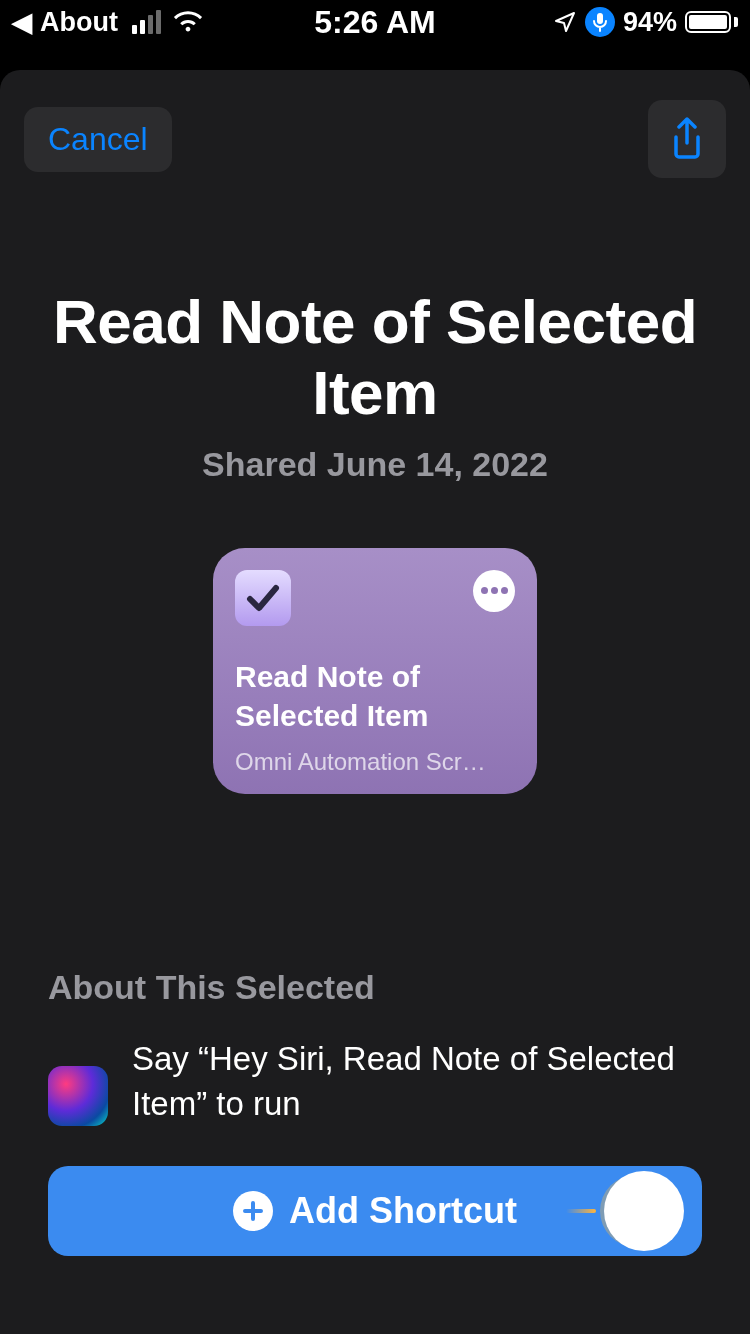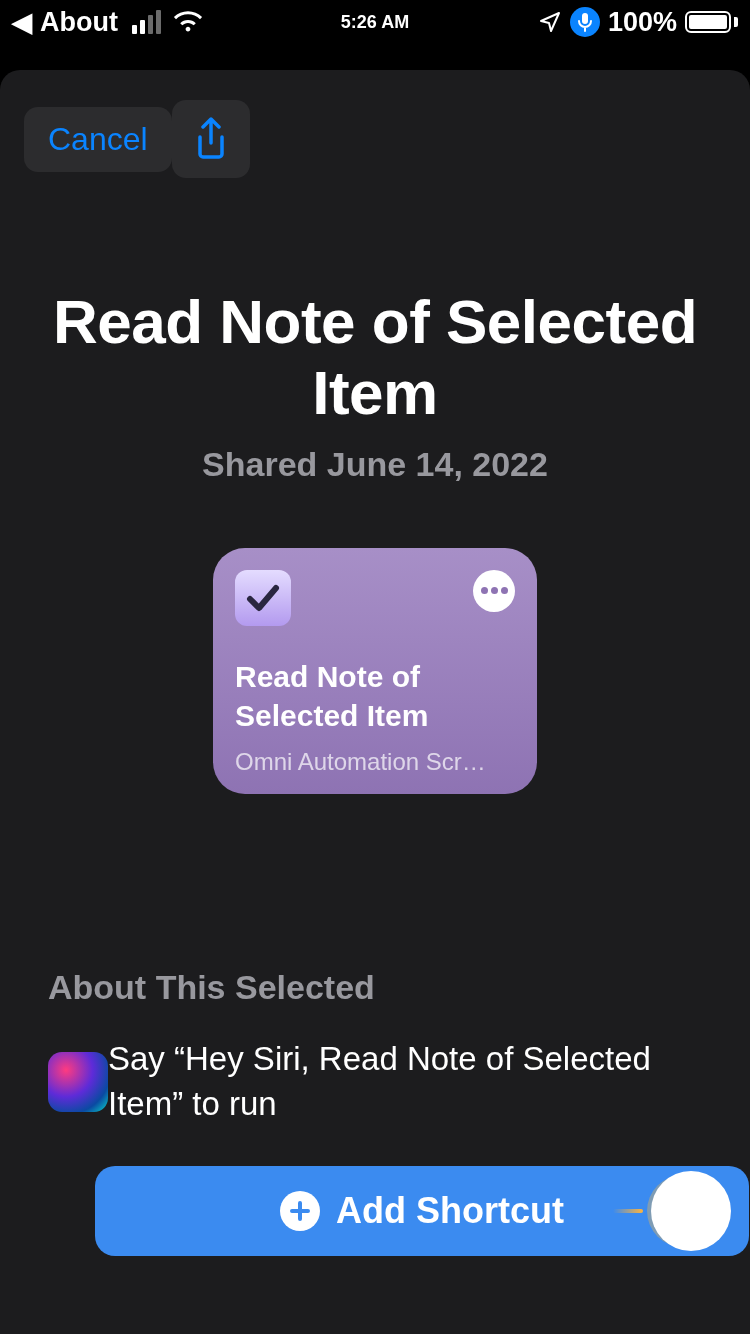--- a/index.html
+++ b/index.html
@@ -9,57 +9,57 @@
   .status-bar { position:relative; height:44px; padding:0 12px; display:flex; align-items:center; justify-content:space-between; font-size:27px; font-weight:600; }
   .status-left { display:flex; align-items:center; gap:8px; }
   .back-chevron { font-size:26px; line-height:1; }
   .signal-bars { display:flex; align-items:flex-end; gap:3px; margin-left:6px; }
   .signal-bars span { width:5px; background:#fff; border-radius:1px; }
   .signal-bars span:nth-child(1){height:9px;}
   .signal-bars span:nth-child(2){height:14px;}
   .signal-bars span:nth-child(3){height:19px;background:#6b6b6b;}
   .signal-bars span:nth-child(4){height:24px;background:#6b6b6b;}
   .wifi-icon { width:30px; height:22px; margin-left:4px; }
-  .status-center { position:absolute; left:50%; transform:translateX(-50%); font-size:18px; font-weight:600; }
+  .status-center { position:absolute; left:50%; transform:translateX(-50%); font-size:32px; font-weight:600; }
   .status-right { display:flex; align-items:center; gap:8px; }
   .mic-badge { width:30px; height:30px; border-radius:50%; background:#0a84ff; display:flex; align-items:center; justify-content:center; }
   .battery { display:flex; align-items:center; gap:3px; }
   .battery-body { width:46px; height:22px; border:2px solid #fff; border-radius:6px; padding:2px; }
   .battery-fill { width:100%; height:100%; background:#fff; border-radius:2px; }
   .battery-tip { width:4px; height:10px; background:#fff; border-radius:0 2px 2px 0; }
 
   
   .sheet { position:absolute; top:70px; left:0; right:0; bottom:0; background:#1c1c1e; border-radius:20px 20px 0 0; padding:30px 24px 0; }
-  .sheet-header { display:flex; justify-content:flex-start; align-items:center; }
+  .sheet-header { display:flex; justify-content:space-between; align-items:center; }
   .cancel-btn { background:#2c2c2e; color:#0a84ff; font-size:32px; font-weight:400; padding:14px 24px; border:none; border-radius:14px; }
   .share-btn { width:78px; height:78px; background:#2c2c2e; border:none; border-radius:14px; display:flex; align-items:center; justify-content:center; }
 
   .title { text-align:center; margin-top:108px; font-size:62px; font-weight:800; line-height:1.15; letter-spacing:-0.5px; }
   .subtitle { text-align:center; margin-top:16px; font-size:34px; font-weight:600; color:#98989e; }
 
   
   .tile { width:324px; height:246px; margin:64px auto 0; border-radius:32px; background:linear-gradient(180deg,#a78fc7 0%,#8e73b3 100%); padding:22px 22px 18px; position:relative; display:flex; flex-direction:column; justify-content:space-between; }
   .tile-top { display:flex; justify-content:space-between; align-items:flex-start; }
   .app-icon { width:56px; height:56px; border-radius:12px; background:linear-gradient(180deg,#e4dcff 0%,#b39aef 100%); display:flex; align-items:center; justify-content:center; }
   .more-btn { width:42px; height:42px; border-radius:50%; background:#fff; display:flex; align-items:center; justify-content:center; border:none; }
   .more-btn span { width:7px; height:7px; border-radius:50%; background:#8e73b3; margin:0 1.5px; }
   .tile-text { color:#fff; }
   .tile-title { font-size:30px; font-weight:700; line-height:1.3; }
   .tile-sub { font-size:24px; font-weight:500; color:rgba(255,255,255,0.7); margin-top:13px; white-space:nowrap; overflow:hidden; text-overflow:ellipsis; }
 
   
   .about { position:absolute; left:48px; right:48px; top:898px; }
   .about-heading { font-size:34px; font-weight:700; color:#98989e; }
-  .about-row { display:flex; margin-top:30px; align-items:center; }
+  .about-row { display:flex; gap:24px; margin-top:30px; align-items:flex-end; }
   .siri-icon { width:60px; height:60px; border-radius:14px; background:radial-gradient(circle at 30% 30%,#ff3b80 0%,#5e2bd8 45%,#0a4aa2 75%,#0ad6c8 100%); flex:0 0 60px; }
   .about-text { font-size:33px; font-weight:500; line-height:1.35; color:#fff; }
 
   
   .add-wrap { position:absolute; left:48px; right:48px; top:1096px; }
-  .add-btn { width:100%; height:90px; background:#3b8bf0; border:none; border-radius:20px; display:flex; align-items:center; justify-content:center; gap:16px; position:relative;margin-left:47px; }
+  .add-btn { width:100%; height:90px; background:#3b8bf0; border:none; border-radius:20px; display:flex; align-items:center; justify-content:center; gap:16px; position:relative; }
   .plus-circle { width:40px; height:40px; border-radius:50%; background:#fff; display:flex; align-items:center; justify-content:center; }
   .plus-circle svg { width:22px; height:22px; }
   .add-label { font-size:36px; font-weight:700; color:#fff; }
   .pointer { position:absolute; right:18px; top:50%; transform:translateY(-50%); width:80px; height:80px; border-radius:50%; background:#fff; box-shadow:-8px 0 0 -4px rgba(255,190,70,0.35); }
   .pointer::before { content:""; position:absolute; left:-38px; top:50%; transform:translateY(-50%); width:30px; height:4px; background:linear-gradient(90deg,rgba(255,180,60,0) 0%,#ffb43c 100%); border-radius:2px; }
 </style>
 </head>
 <body>
 
 <div class="status-bar">
@@ -80,21 +80,21 @@
   <div class="status-right">
     <svg width="24" height="24" viewBox="0 0 24 24">
       <path d="M3 11l18-8-8 18-2-8-8-2z" fill="none" stroke="#fff" stroke-width="2" stroke-linejoin="round"></path>
     </svg>
     <div class="mic-badge">
       <svg width="16" height="20" viewBox="0 0 16 20">
         <rect x="5" y="1" width="6" height="11" rx="3" fill="#fff"></rect>
         <path d="M2 9a6 6 0 0012 0M8 15v4" stroke="#fff" stroke-width="2" fill="none" stroke-linecap="round"></path>
       </svg>
     </div>
-    <span>100%</span>
+    <span>94%</span>
     <div class="battery">
       <div class="battery-body">
           <div class="battery-fill"></div>
         </div>
       <div class="battery-tip"></div>
     </div>
   </div>
 </div>
 
 <div class="sheet">

